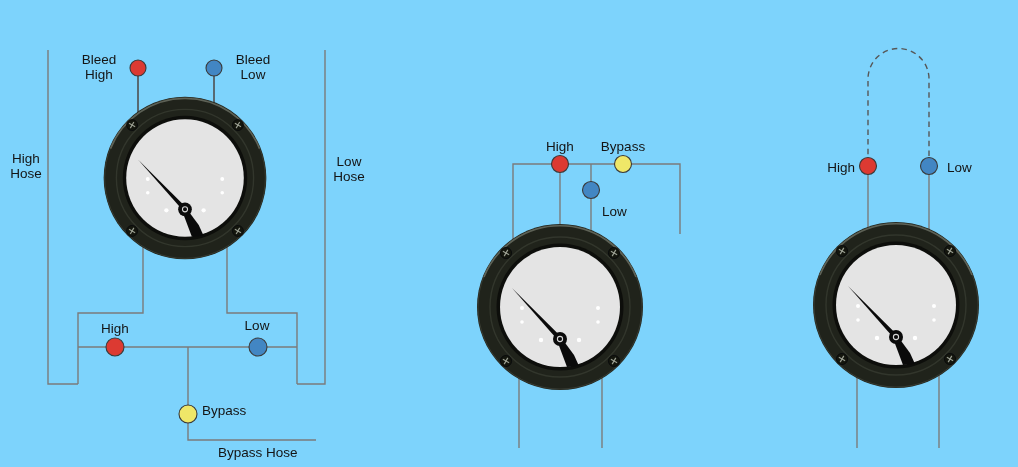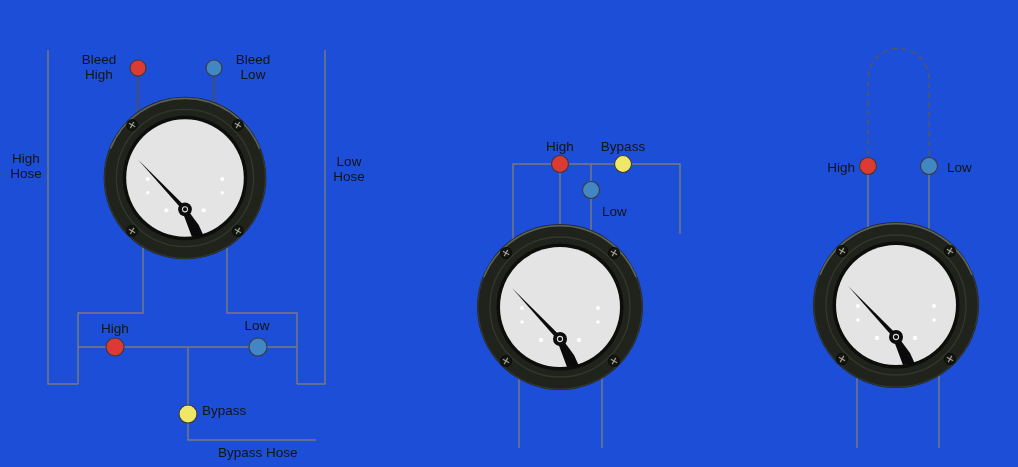--- a/index.html
+++ b/index.html
@@ -1,16 +1,16 @@
 <!DOCTYPE html>
 <html><head>
 <meta charset="utf-8">
 <style>
   html,body{margin:0;padding:0;background:#ffffff;}
-  .stage{position:relative;width:1018px;height:467px;background:#1d4ed8;overflow:hidden;}
+  .stage{position:relative;width:1018px;height:467px;background:#7dd3fc;overflow:hidden;}
   svg{display:block;}
   svg text{font-family:"Liberation Sans","DejaVu Sans",sans-serif;font-size:13.5px;}
   .t-mid{text-anchor:middle;}
   .t-end{text-anchor:end;}
   .hose path{fill:none;stroke-width:1.4px;}
   .stub path{fill:none;stroke-width:1.6px;}
   .dashed{fill:none;stroke-width:1.4px;stroke-dasharray:5.5 4.2;}
   .dot{stroke:#3a3a3a;stroke-width:1.1px;}
 </style>
 </head>

